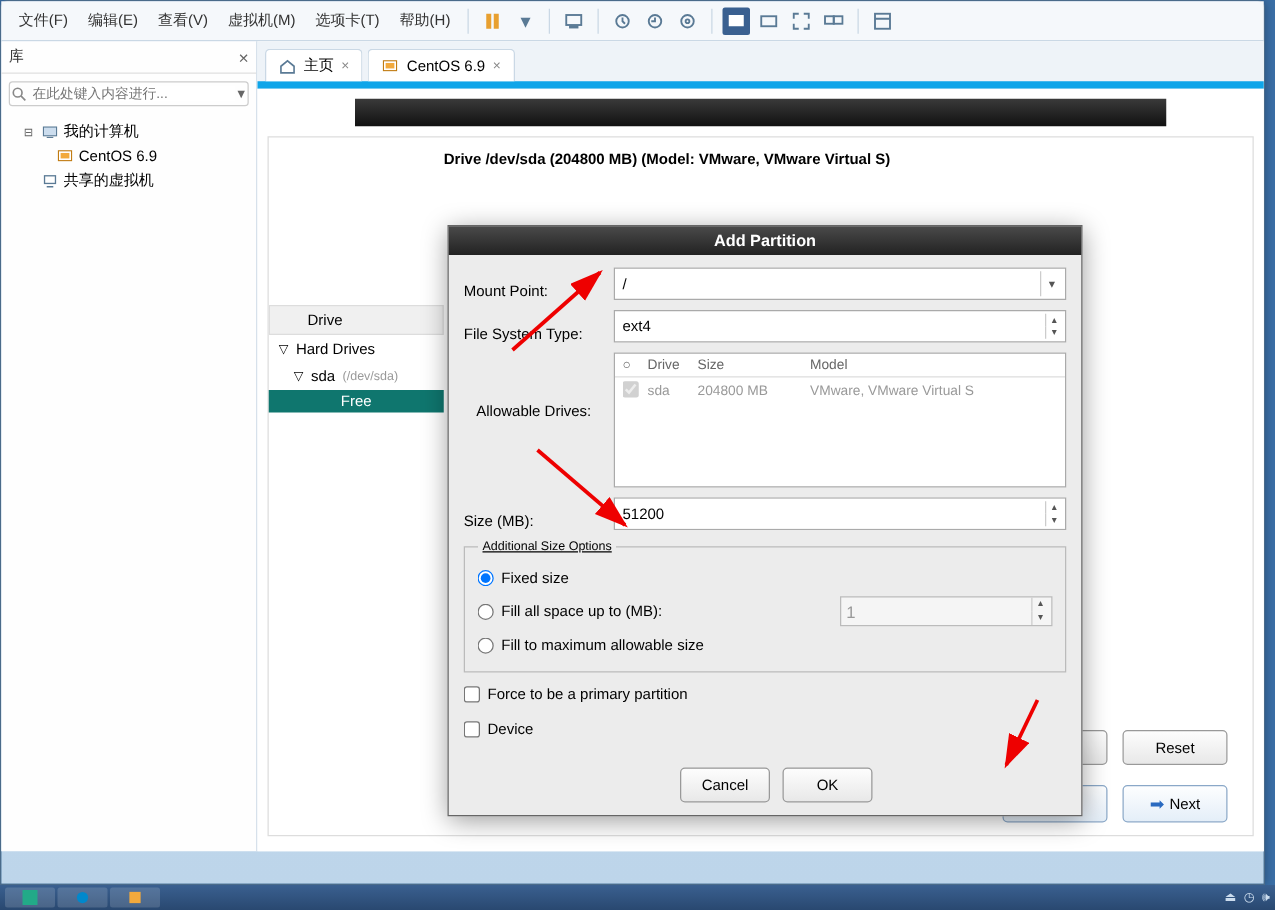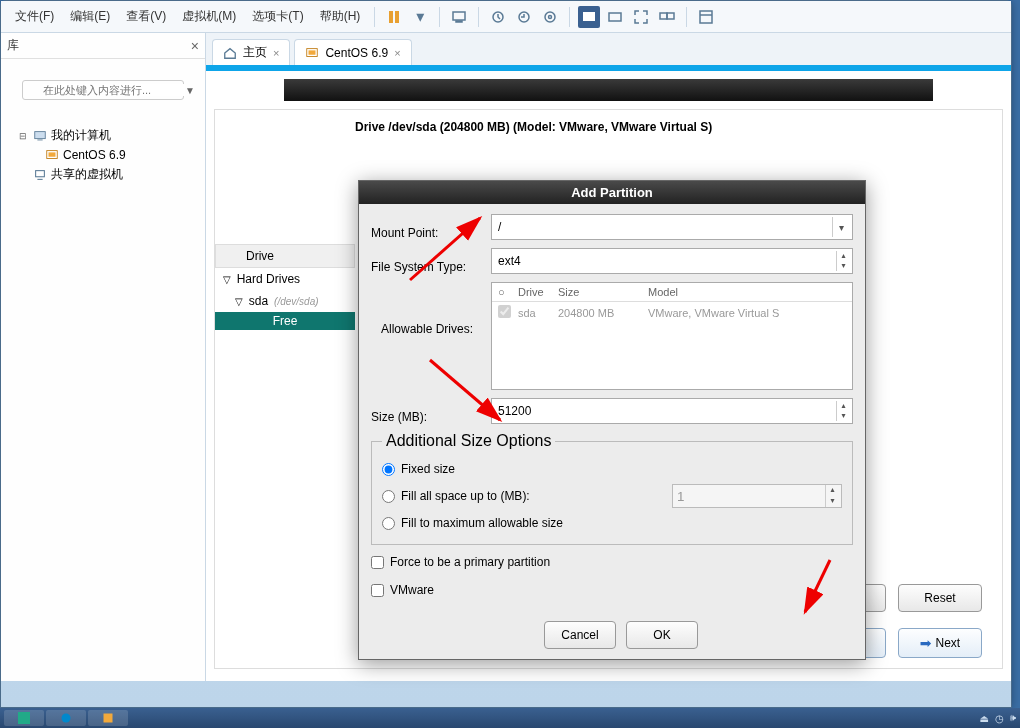--- a/index.html
+++ b/index.html
@@ -26,21 +26,21 @@
 .pause-icon svg { fill: #e8a030; }
 
 
 .vm-body { display: flex; height: calc(100% - 58px); }
 
 
 .library { width: 205px; background: #fefefe; border-right: 1px solid #cad8e5; display: flex; flex-direction: column; }
 .lib-header { display: flex; align-items: center; padding: 4px 6px; border-bottom: 1px solid #e0e0e0; }
 .lib-title { font-size: 12px; flex: 1; color: #333; }
 .lib-close { font-size: 14px; color: #666; cursor: pointer; }
-.lib-search { display: flex; align-items: center; margin: 21px; border: 1px solid #ccc; border-radius: 3px; padding: 2px 16px; }
+.lib-search { display: flex; align-items: center; margin: 6px; border: 1px solid #ccc; border-radius: 3px; padding: 2px 0; }
 .lib-search input { border: none; outline: none; font-size: 11px; flex: 1; color: #888; }
 .lib-search-icon { width: 14px; height: 14px; color: #888; margin-right: 4px; }
 .lib-dd { font-size: 10px; color: #666; }
 .tree { font-size: 12px; padding: 4px 2px; }
 .tree-item { padding: 2px 4px; display: flex; align-items: center; gap: 4px; cursor: default; }
 .tree-indent { padding-left: 16px; }
 .tree-indent2 { padding-left: 42px; }
 .tree-toggle { font-size: 9px; color: #666; width: 10px; }
 .tree-icon { width: 14px; height: 14px; }
 
@@ -78,21 +78,21 @@
 
 .drives-box { border: 1px solid #aaa; background: #fff; height: 108px; font-size: 11px; }
 .drives-head { display: flex; padding: 3px 6px; border-bottom: 1px solid #ddd; color: #666; }
 .drives-row { display: flex; padding: 3px 6px; color: #999; align-items: center; }
 .dh-chk { width: 20px; }
 .dh-drive { width: 40px; }
 .dh-size { width: 90px; }
 .dh-model { flex: 1; }
 
 fieldset.addl { border: 1px solid #bbb; padding: 8px 10px 10px 10px; margin-top: 6px; }
-fieldset.addl legend { font-size: 16px; padding: 0 4px; }
+fieldset.addl legend { font-size: 10px; padding: 0 4px; text-decoration: underline; }
 .radio-row { display: flex; align-items: center; gap: 6px; padding: 4px 0; font-size: 12px; }
 .radio-row input[type=text] { width: 170px; height: 24px; border: 1px solid #bbb; background: #f5f5f5; color: #999; padding: 0 4px; margin-left: auto; }
 
 .chk-row { display: flex; align-items: center; gap: 6px; padding: 4px 0; font-size: 12px; margin-top: 6px; }
 
 .modal-buttons { display: flex; justify-content: center; gap: 10px; padding: 10px 12px; margin-left: 18px; }
 .btn { min-width: 72px; height: 28px; border: 1px solid #999; background: linear-gradient(#fdfdfd,#e8e8e8); border-radius: 4px; font-size: 12px; cursor: pointer; }
 
 
 .bottom-btns { position: absolute; right: 20px; bottom: 56px; display: flex; gap: 12px; }
@@ -261,21 +261,21 @@
             <div class="dev-header">
               <span>Drive</span>
             </div>
             <div class="dev-row">
               <span class="expand-tri">▽</span>
               <span>Hard Drives</span>
             </div>
             <div class="dev-row dev-sub">
               <span class="expand-tri">▽</span>
               <span>sda</span>
-              <span style="color:#999; font-size:10px;font-style:italic;">(/dev/sda)</span>
+              <span style="color:#999; font-size:10px;">(/dev/sda)</span>
             </div>
             <div class="dev-free">
               <span>Free</span>
             </div>
           </div>
 
           <div class="bottom-btns">
             <button class="btn" style="color:#999;"><span>ete</span></button>
             <button class="btn">Reset</button>
           </div>
@@ -369,21 +369,21 @@
         <span>Fill to maximum allowable size</span>
       </label>
     </fieldset>
 
     <label class="chk-row">
       <input type="checkbox" style="">
       <span>Force to be a primary partition</span>
     </label>
     <label class="chk-row">
       <input type="checkbox" style="">
-      <span>VMware</span>
+      <span>Device</span>
     </label>
   </div>
   <div class="modal-buttons">
     <button class="btn">Cancel</button>
     <button class="btn">OK</button>
   </div>
 </div>
 
 <svg class="arrow-annot" style="top:200px;left:400px;" width="100" height="90">
   <defs>

